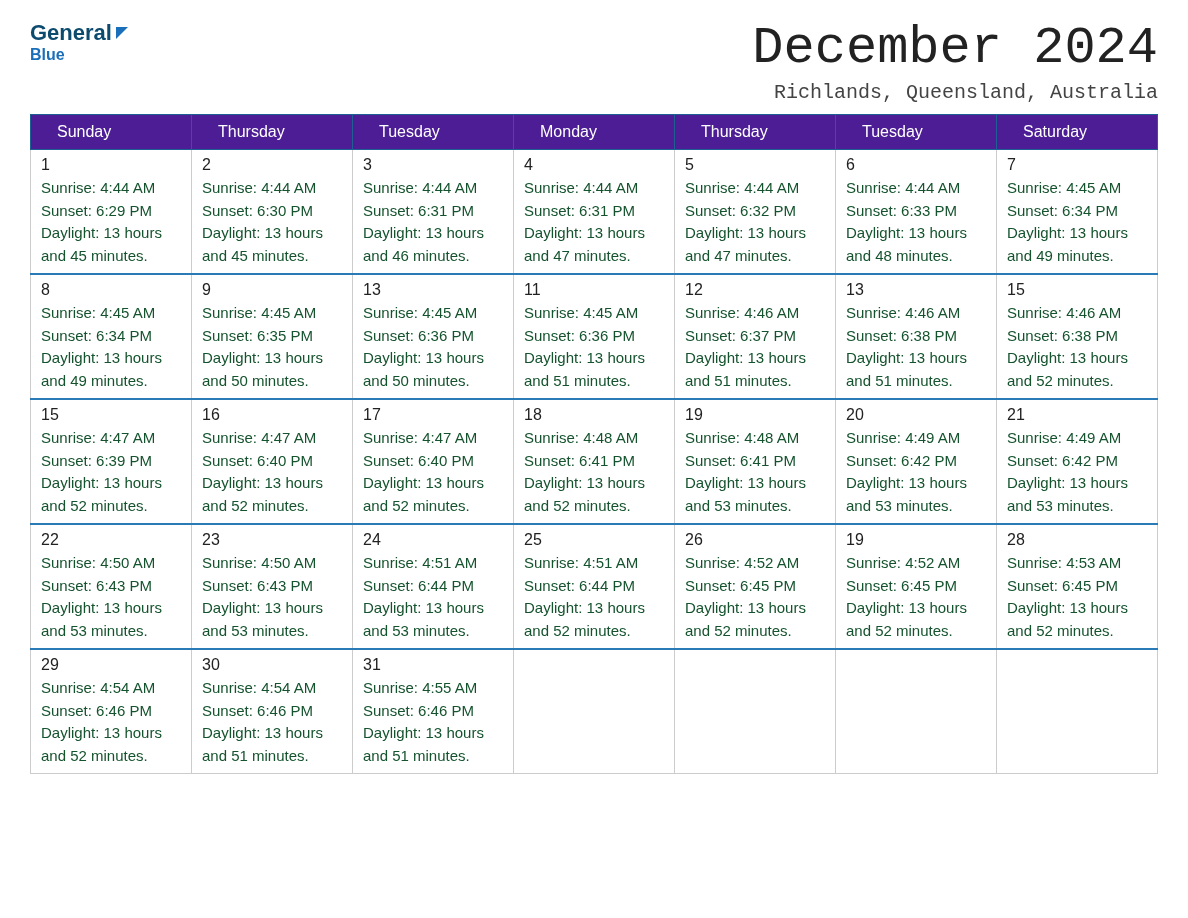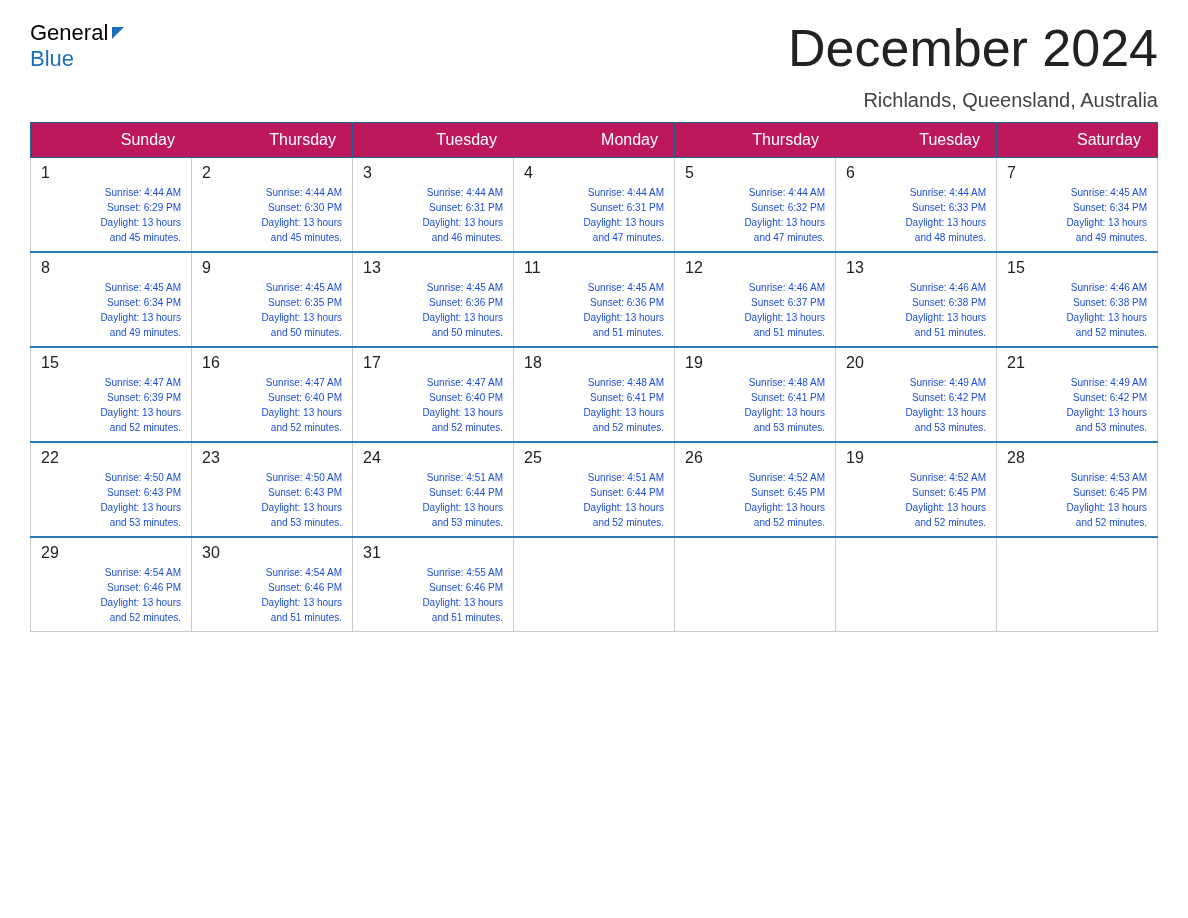--- a/index.html
+++ b/index.html
@@ -15,76 +15,76 @@
       align-items: flex-start;
       margin-bottom: 10px;
     }
     .logo {
       display: flex;
       align-items: center;
       gap: 4px;
     }
     .logo-text-general {
       font-size: 22px;
-      font-weight: normal;
-      color: #000000;
+      font-weight: bold;
+      color: #0c4a6e;
     }
     .logo-text-blue {
-      font-size: 22px;
-      font-weight: normal;
+      font-size: 16px;
+      font-weight: bold;
       color: #1a6fba;
     }
     .title-block {
       text-align: right;
+      font-family: Liberation Mono, monospace;
     }
     .month-title {
       font-size: 52px;
       font-weight: normal;
       color: #222;
       line-height: 1.1;
     }
     .location-title {
       font-size: 20px;
       color: #444;
-      margin-top: 12px;
+      margin-top: 4px;
     }
     table {
       width: 100%;
       border-collapse: collapse;
       margin-top: 10px;
     }
     thead tr th {
-      background-color: #be185d;
+      background-color: #4c1d95;
       color: #fff;
       font-size: 16px;
       font-weight: normal;
-      padding: 8px 16px;
-      text-align: right;
+      padding: 8px 26px;
+      text-align: left;
       border: 1px solid #1e5f94;
     }
     tbody tr td {
       vertical-align: top;
       padding: 6px 10px;
       font-size: 13px;
       border: 1px solid #ccc;
       width: 14.28%;
       min-height: 80px;
     }
     tbody tr td .day-num {
       font-size: 16px;
       font-weight: normal;
       color: #222;
       display: block;
       margin-bottom: 3px;
     }
     tbody tr td .day-info {
-      font-size: 10px;
-      color: #1d4ed8;
+      font-size: 15px;
+      color: #14532d;
       line-height: 1.5;
-      text-align: right;
     }
     tbody tr:not(:last-child) td {
       border-bottom: 2px solid #2a7ab8;
     }
     td.empty {
       background: #fff;
     }
   </style>
 </head>
 <body>

